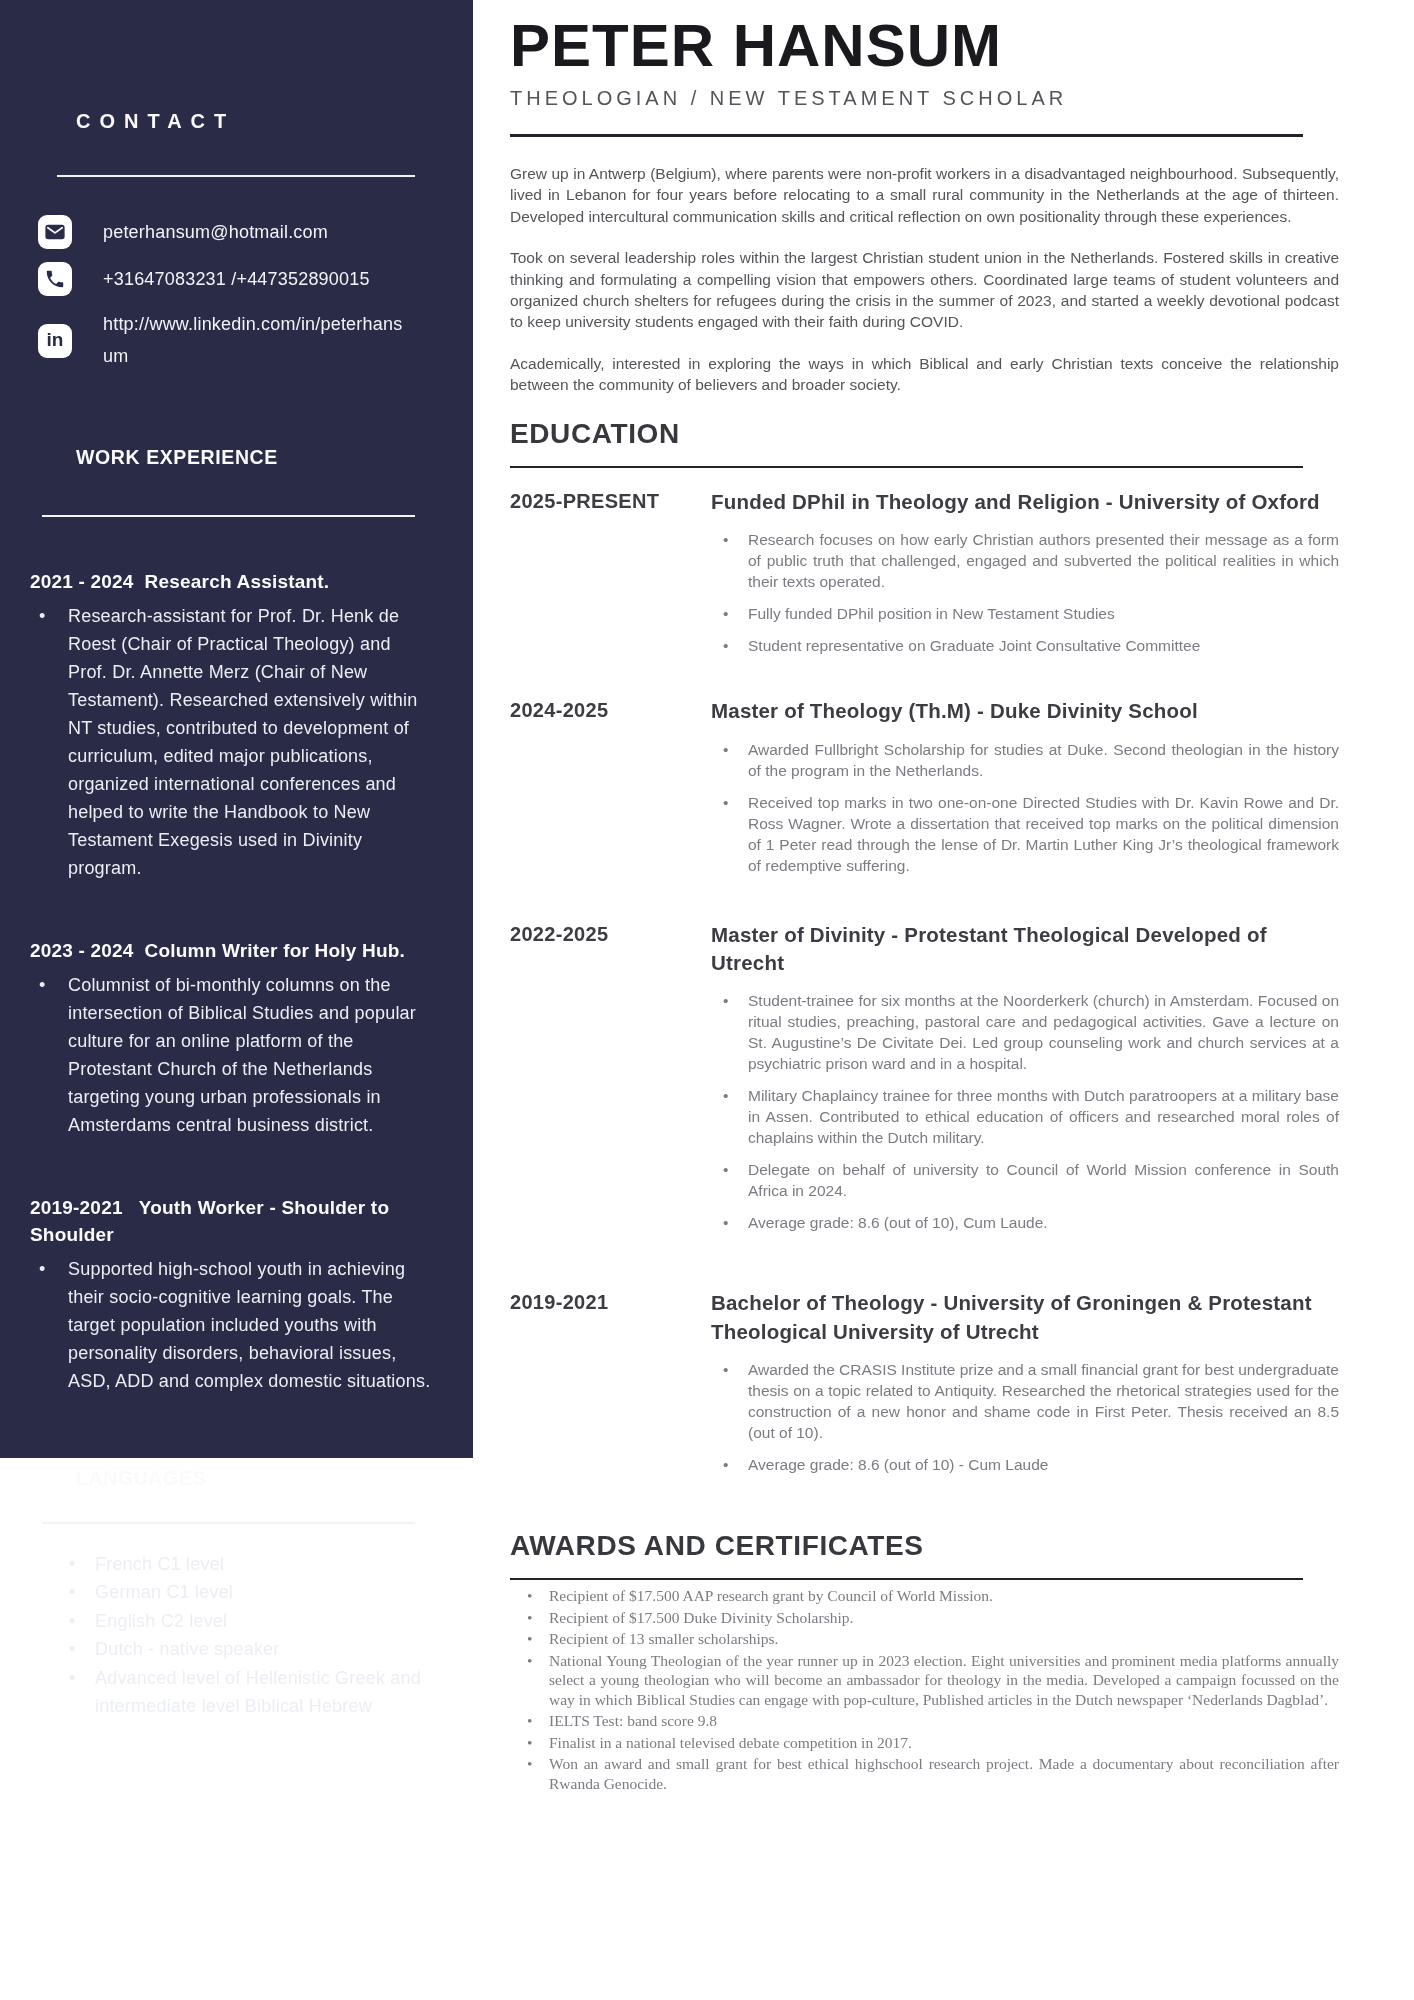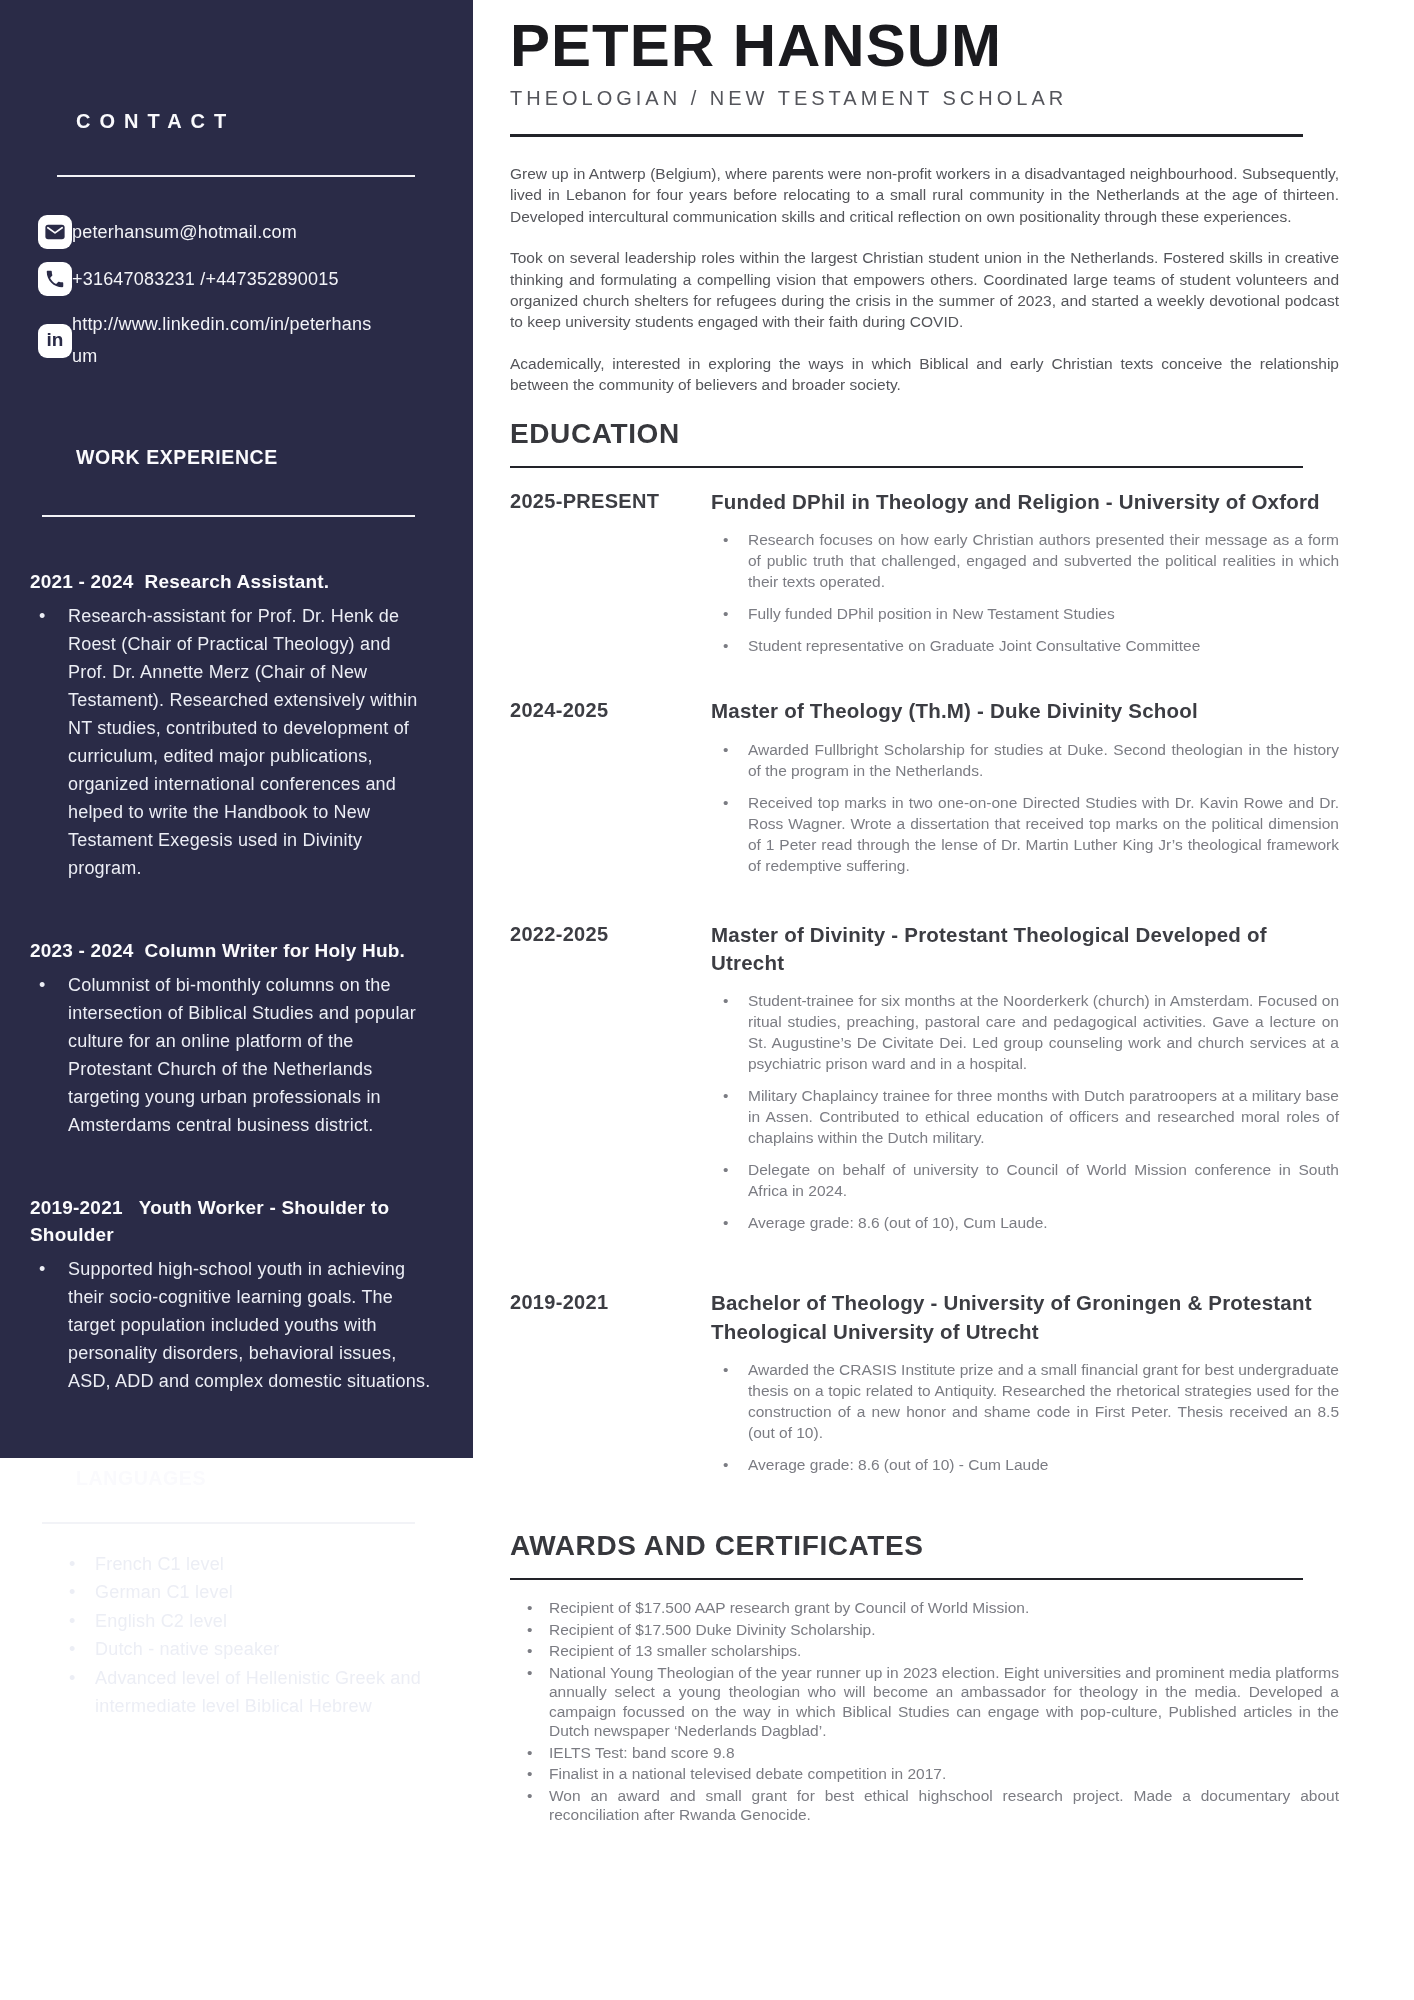--- a/index.html
+++ b/index.html
@@ -11,21 +11,21 @@
   .sidebar { width:473px; height:1458px; background:#2a2b47; color:#eef0f6; flex:none; }
   .side-heading { color:#fafafd; font-weight:700; margin-left:76px; }
   .side-heading.contact { margin-top:110px; font-size:20px; letter-spacing:9px; }
   .side-heading.work    { margin-top:74px;  font-size:19.5px; letter-spacing:0.6px; }
   .side-heading.langs   { margin-top:72px;  font-size:19.5px; letter-spacing:0.6px; }
   .side-rule { height:2px; background:#f2f3f7; margin:42px 58px 0 57px; }
   .side-rule.r2 { margin-top:46px; margin-left:42px; }
   .side-rule.r3 { margin-top:32px; margin-left:42px; }
 
   .contact-list { margin:38px 28px 0 38px; display:flex; flex-direction:column; gap:13px; }
-  .contact-row { display:flex; align-items:center; }
+  .contact-row { display:flex; align-items:center; gap:31px; }
   .ctile { width:34px; height:34px; border-radius:9px; background:#ffffff; flex:none;
            display:flex; align-items:center; justify-content:center; }
   .ctile svg { width:22px; height:22px; }
   .in-glyph { font-size:19px; font-weight:800; color:#2a2b47; line-height:1; padding-bottom:2px; }
   .contact-text { font-size:18px; color:#f3f4f8; letter-spacing:0.2px; }
   .contact-text.wrap { width:302px; word-break:break-all; line-height:1.75; }
 
   .work-block { margin:52px 40px 0 30px; }
   .work-entry { margin-bottom:56px; }
   .work-title { color:#fbfbfd; font-weight:700; font-size:19px; line-height:1.42;
@@ -61,21 +61,21 @@
   .edu-entry.e1 { margin-top:30px; }
   .edu-entry.e2 { margin-top:34px; }
   .edu-entry.e3 { margin-top:45px; }
   .edu-dates { font-size:20px; font-weight:700; color:#3c3d43; letter-spacing:0.3px; padding-top:2px; }
   .edu-title { font-size:20.5px; font-weight:700; color:#3c3d43; line-height:1.38; letter-spacing:0.2px; }
   .edu-bullets { list-style:none; margin-top:13px; }
   .edu-bullets li { position:relative; padding-left:37px; margin-bottom:11px; font-size:15.5px;
                     line-height:21px; color:#7b7c83; text-align:justify; }
   .edu-bullets li::before { content:"•"; position:absolute; left:12px; top:0; }
 
-  .awards-list { list-style:none; margin-top:18px; width:829px; }
+  .awards-list { list-style:none; margin-top:6px; width:829px;font-family:Liberation Serif, serif; }
   .awards-list li { position:relative; padding-left:39px; margin-bottom:2px; font-size:15.5px;
                     line-height:19.5px; color:#7b7c83; text-align:justify; }
   .awards-list li::before { content:"•"; position:absolute; left:17px; top:0; }
 </style>
 </head>
 <body>
 
 <div class="page">
 
   <aside class="sidebar">

